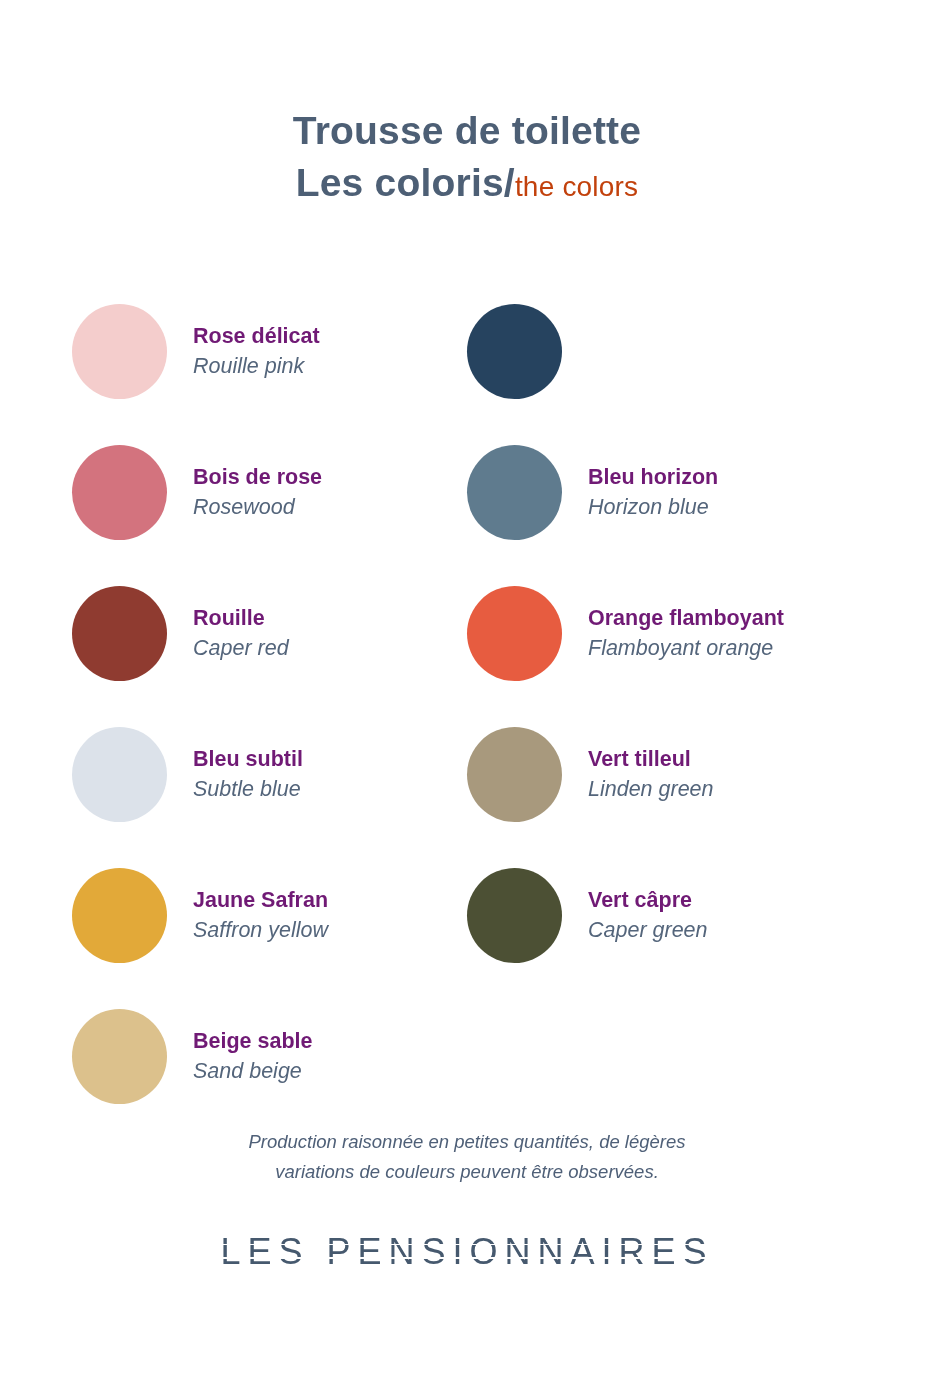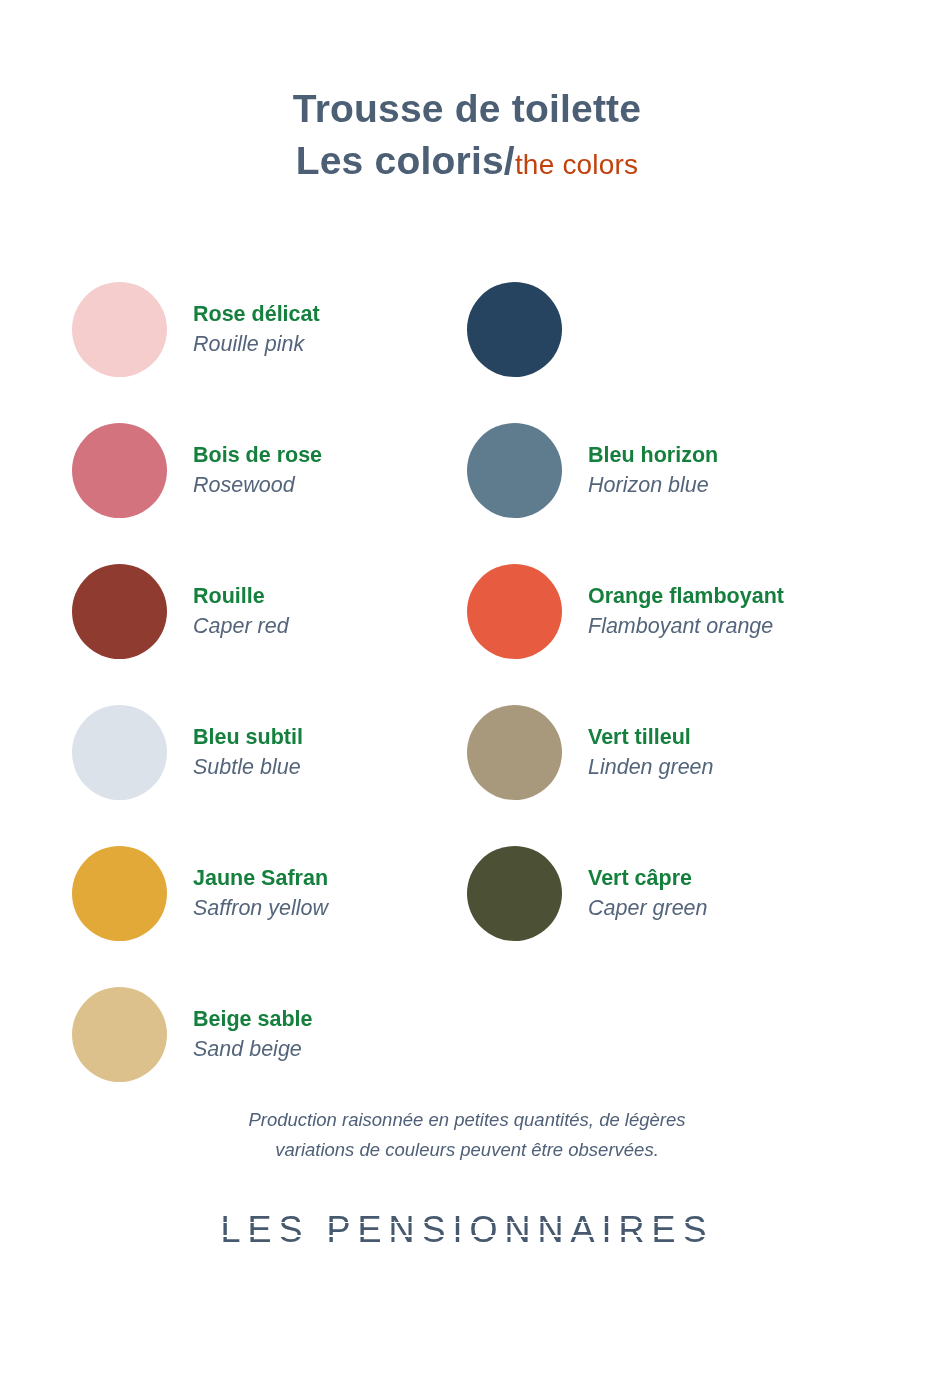--- a/index.html
+++ b/index.html
@@ -21,21 +21,21 @@
     width: 934px;
     height: 1400px;
     box-sizing: border-box;
     display: flex;
     flex-direction: column;
     align-items: center;
   }
 
   
   .header {
-    margin-top: 86px;
+    margin-top: 108px;
     text-align: center;
     line-height: 1.16;
   }
   .title-line-1 {
     display: block;
     font-size: 39px;
     font-weight: bold;
     color: #4d5f75;
     letter-spacing: 0.2px;
   }
@@ -77,21 +77,21 @@
     flex: 0 0 95px;
   }
   .swatch-labels {
     margin-left: 26px;
     line-height: 1.28;
   }
   .swatch-fr {
     display: block;
     font-size: 21.5px;
     font-weight: bold;
-    color: #15803d;
+    color: #701a75;
     white-space: nowrap;
   }
   .swatch-en {
     display: block;
     font-size: 21.5px;
     font-style: italic;
     color: #54657b;
     white-space: nowrap;
     margin-top: 3px;
   }

